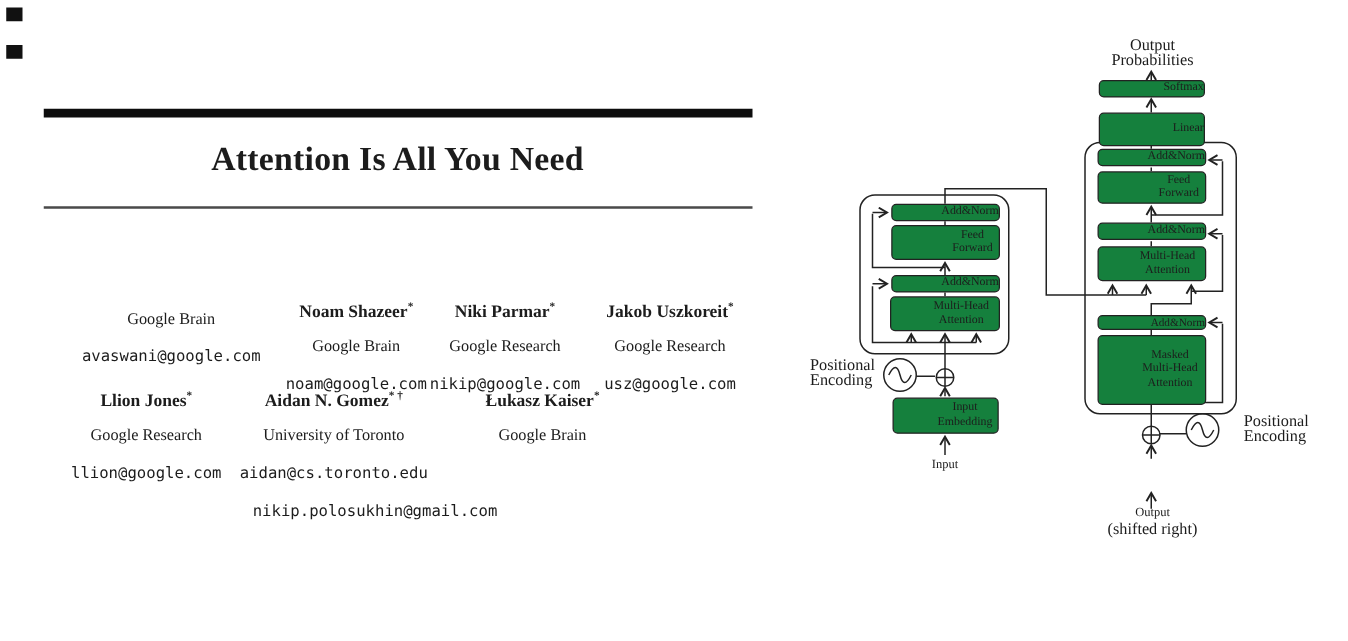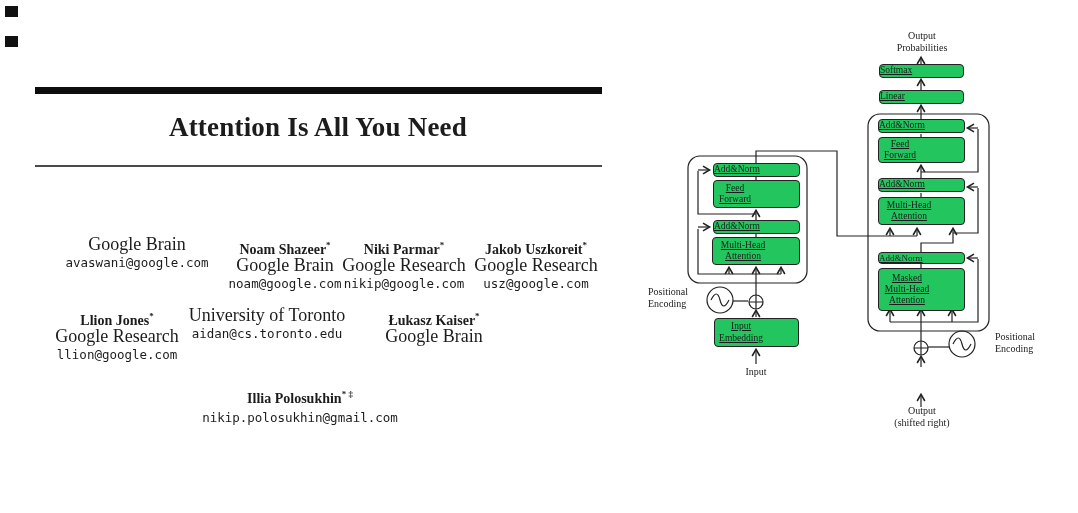--- a/index.html
+++ b/index.html
@@ -9,30 +9,30 @@
 
   
   .corner-mark{position:absolute;left:5px;width:13px;height:11px;background:#111;}
   #rule-thick{position:absolute;left:35px;top:87px;width:567px;height:7px;background:#0d0d0d;}
   #rule-thin{position:absolute;left:35px;top:165px;width:567px;height:2px;background:#4a4a4a;}
   #paper-title{position:absolute;top:112px;left:318px;transform:translateX(-50%);
                font-size:27px;font-weight:bold;white-space:nowrap;letter-spacing:0.2px;}
   .author{position:absolute;transform:translateX(-50%);text-align:center;white-space:nowrap;}
   .a-name{font-size:14px;font-weight:bold;line-height:16px;}
   .a-name sup{font-size:9px;font-weight:bold;}
-  .a-affil{font-size:18px;line-height:15px;margin-top:0;}
-  .a-email{font-family:"DejaVu Sans Mono","Liberation Mono",monospace;font-size:12.5px;line-height:15px;margin-top:3px;}
+  .a-affil{font-size:13px;line-height:15px;margin-top:10px;}
+  .a-email{font-family:"DejaVu Sans Mono","Liberation Mono",monospace;font-size:12.5px;line-height:15px;margin-top:15px;}
 
   
   svg.wires{position:absolute;left:0;top:0;z-index:1;}
-  .box{position:absolute;z-index:2;background:#22c55e;border:1.3px solid #222;border-radius:4px;
-       display:flex;align-items:center;justify-content:flex-start;text-align:center;
-       font-size:9.5px;line-height:1.18;color:#1c1c1c;box-sizing:border-box;text-decoration:underline;}
+  .box{position:absolute;z-index:2;background:#15803d;border:1.3px solid #222;border-radius:4px;
+       display:flex;align-items:center;justify-content:flex-end;text-align:center;
+       font-size:9.5px;line-height:1.18;color:#1c1c1c;box-sizing:border-box;}
   .box .wrap{display:inline-block;}
-  .fig-label{position:absolute;z-index:2;font-size:10px;line-height:11.5px;text-align:center;color:#1c1c1c;}
+  .fig-label{position:absolute;z-index:2;font-size:13px;line-height:11.5px;text-align:center;color:#1c1c1c;}
 </style>
 </head>
 <body>
 
 <div id="canvas">
 
   <div class="corner-mark" style="top:6px;"></div>
   <div class="corner-mark" style="top:36px;"></div>
 
   <div id="rule-thick"></div>
@@ -58,30 +58,30 @@
     <div class="a-affil">Google Research</div>
     <div class="a-email">usz@google.com</div>
   </div>
 
   <div class="author" style="left:117px;top:308px;">
     <div class="a-name"><span>Llion Jones</span><sup>*</sup></div>
     <div class="a-affil">Google Research</div>
     <div class="a-email">llion@google.com</div>
   </div>
   <div class="author" style="left:267px;top:308px;">
+    <div class="a-name"><span>Aidan N. Gomez</span><sup>* †</sup></div>
     <div class="a-affil">University of Toronto</div>
     <div class="a-email">aidan@cs.toronto.edu</div>
   </div>
   <div class="author" style="left:434px;top:308px;">
     <div class="a-name"><span>Łukasz Kaiser</span><sup>*</sup></div>
     <div class="a-affil">Google Brain</div>
   </div>
 
   <div class="author" style="left:300px;top:386px;">
-    <div class="a-name"><span>Illia Polosukhin</span><sup>* ‡</sup></div>
     <div class="a-email">nikip.polosukhin@gmail.com</div>
   </div>
 
   <svg class="wires" width="1078" height="513" viewBox="0 0 1078 513">
     <defs>
       <marker id="chev" markerWidth="9" markerHeight="9" refX="6" refY="4" orient="auto">
         <path d="M1,7.2 L6.5,4 L1,0.8" fill="none" stroke="#222" stroke-width="1.3"></path>
       </marker>
     </defs>
     <g fill="none" stroke="#222" stroke-width="1.2">
@@ -164,39 +164,39 @@
   <div class="box" style="left:712px;top:237px;width:88px;height:28px;">
       <span class="wrap" style="width:60px;">Multi-Head Attention</span>
     </div>
   <div class="box" style="left:714px;top:318px;width:85px;height:29px;">
       <span class="wrap" style="width:52px;">Input Embedding</span>
     </div>
 
   <div class="box" style="left:879px;top:64px;width:85px;height:14px;">
       <span class="wrap">Softmax</span>
     </div>
-  <div class="box" style="left:879px;top:90px;width:85px;height:14px;">
+  <div class="box" style="left:879px;top:90px;width:85px;height:27px;">
       <span class="wrap">Linear</span>
     </div>
   <div class="box" style="left:878px;top:119px;width:87px;height:14px;">
       <span class="wrap">Add&amp;Norm</span>
     </div>
   <div class="box" style="left:878px;top:137px;width:87px;height:26px;">
       <span class="wrap" style="width:42px;">Feed Forward</span>
     </div>
   <div class="box" style="left:878px;top:178px;width:87px;height:14px;">
       <span class="wrap">Add&amp;Norm</span>
     </div>
   <div class="box" style="left:878px;top:197px;width:87px;height:28px;">
       <span class="wrap" style="width:60px;">Multi-Head Attention</span>
     </div>
   <div class="box" style="left:878px;top:252px;width:87px;height:12px;font-size:9px;">
       <span class="wrap">Add&amp;Norm</span>
     </div>
-  <div class="box" style="left:878px;top:268px;width:87px;height:43px;">
+  <div class="box" style="left:878px;top:268px;width:87px;height:56px;">
       <span class="wrap" style="width:56px;">Masked Multi-Head Attention</span>
     </div>
 
   <div class="fig-label center-x" style="left:922px;top:30px;width:74px;">Output Probabilities</div>
   <div class="fig-label" style="left:648px;top:286px;width:52px;text-align:left;line-height:12px;">Positional Encoding</div>
   <div class="fig-label" style="left:995px;top:331px;width:52px;text-align:left;line-height:12px;">Positional Encoding</div>
   <div class="fig-label center-x" style="left:756px;top:366px;font-size:10px;">Input</div>
   <div class="fig-label center-x" style="left:922px;top:405px;font-size:10px;">Output</div>
   <div class="fig-label center-x" style="left:922px;top:417px;">(shifted right)</div>
 

